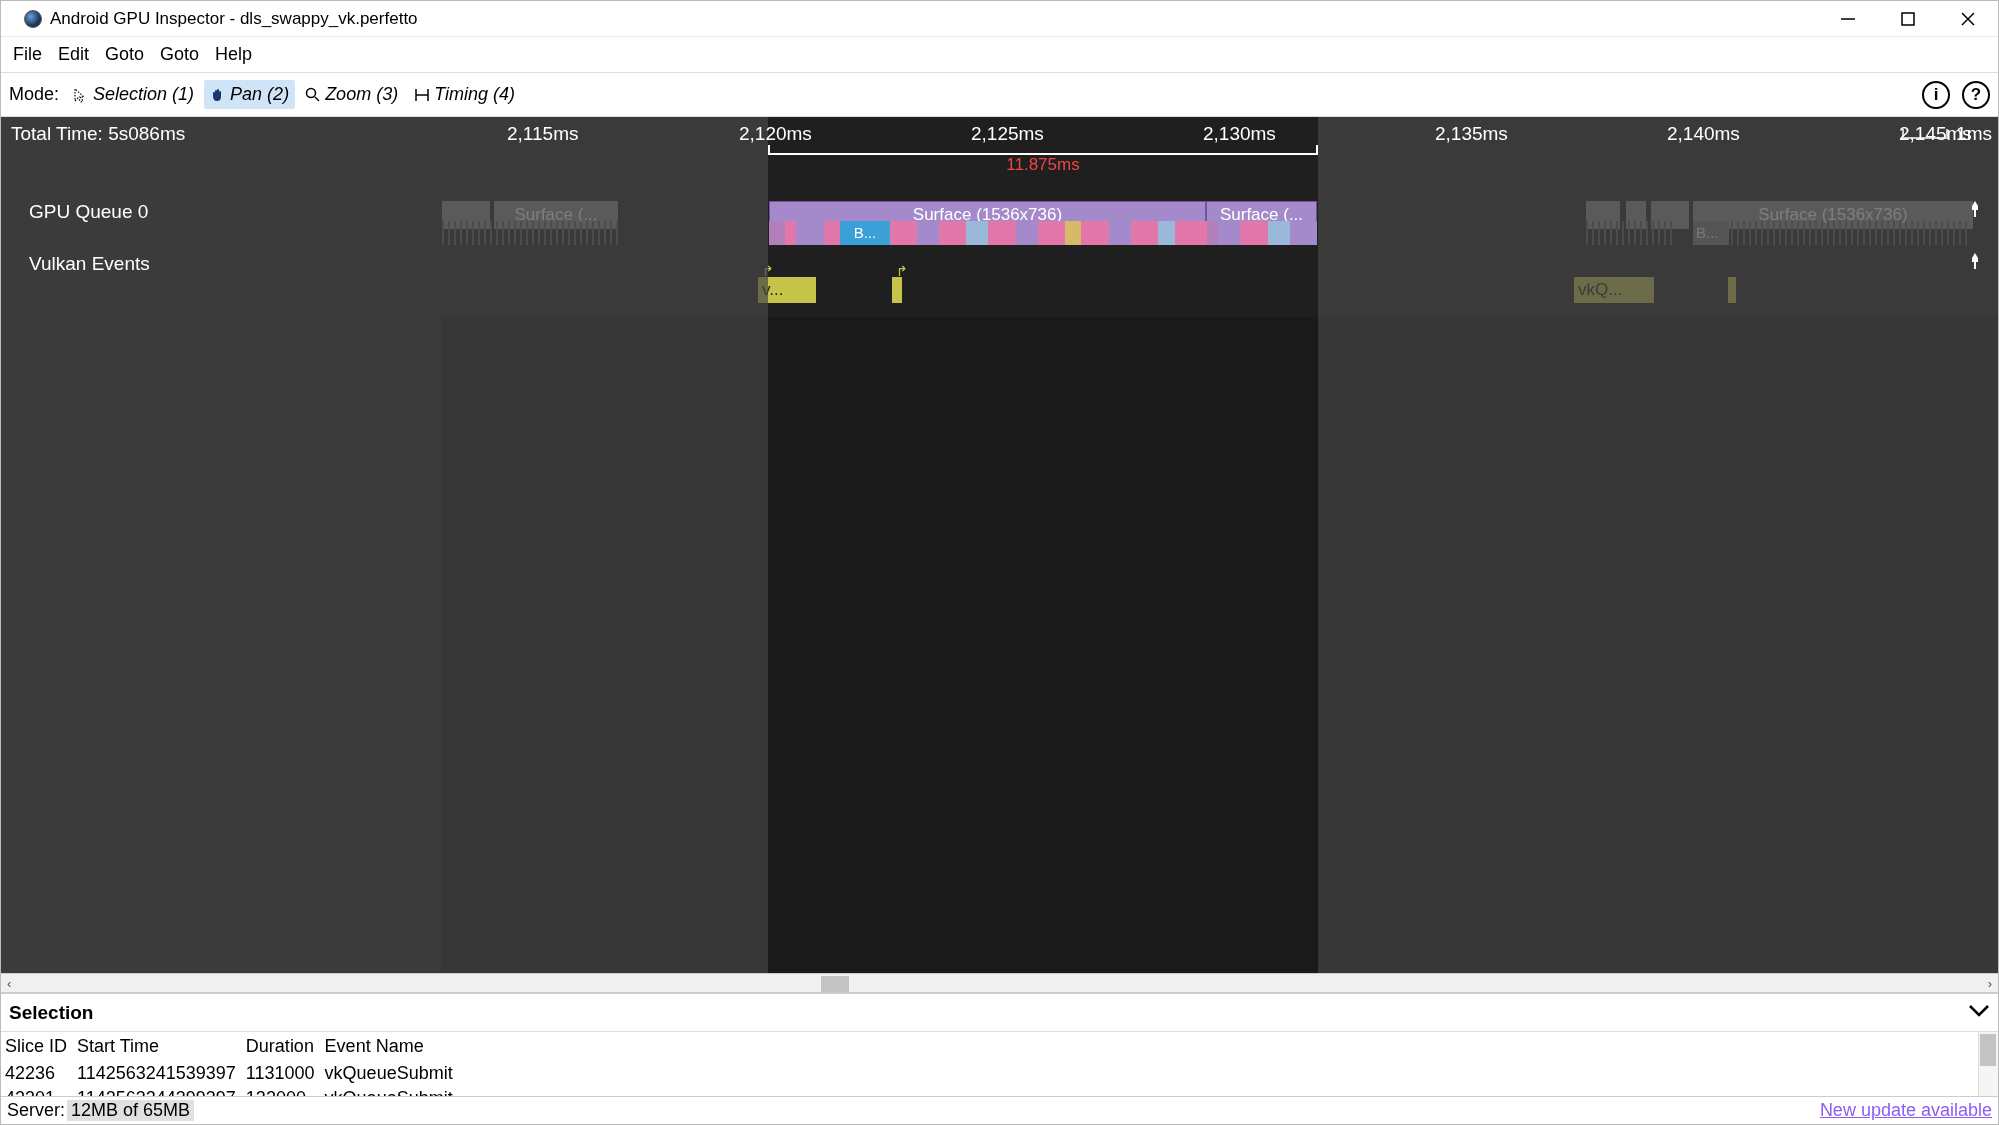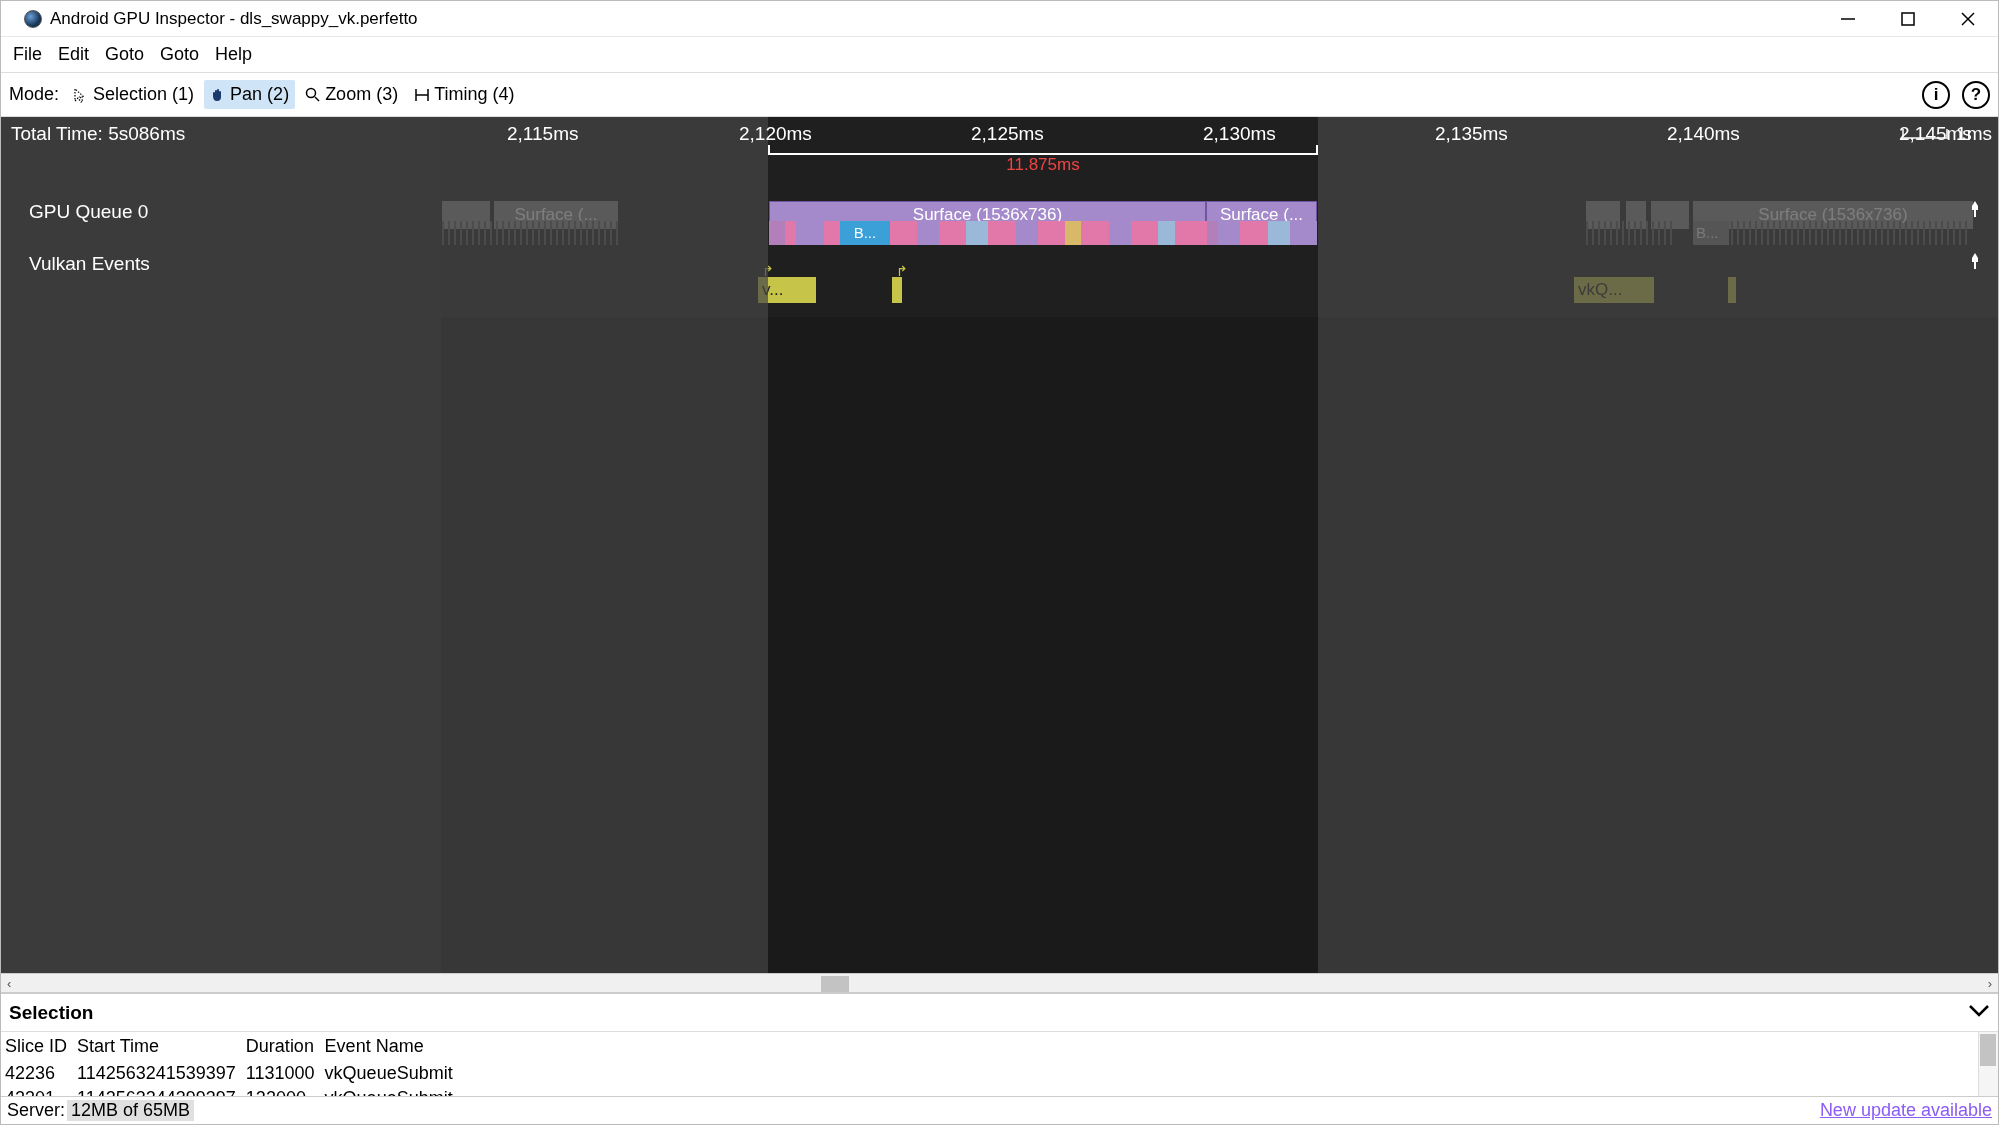--- a/index.html
+++ b/index.html
@@ -7,21 +7,21 @@
 .window { width: 100%; height: 100%; display: flex; flex-direction: column; border: 1px solid #bbb; }
 .titlebar { height: 36px; display: flex; align-items: center; background: #fff; border-bottom: 1px solid #e8e8e8; padding-left: 15px; }
 .app-icon { width: 18px; height: 18px; margin: 0 8px 0 8px; border-radius: 50%; background: radial-gradient(circle at 35% 35%, #6aa0d8 0%, #1a3a5c 60%, #0a1a2c 100%); border:1px solid #555;}
 .titlebar .title { font-size: 17px; color: #000; }
 .titlebar .spacer { flex: 1; }
 .win-btn { width: 60px; height: 36px; display: flex; align-items: center; justify-content: center; font-size: 17px; color: #000; }
 .menubar { height: 36px; display: flex; align-items: center; padding: 0 4px; background: #fff; border-bottom: 1px solid #ddd; }
 .menubar .item { font-size: 18px; color: #000; padding: 4px 8px; }
 .toolbar { height: 44px; display: flex; align-items: center; background: #fff; border-bottom: 1px solid #ddd; padding: 0 8px; gap: 4px;}
 .toolbar .mode-label { font-size: 18px; color: #000; margin-right: 4px;}
-.mode-btn { display:flex; align-items:center; gap:4px; font-size: 18px; padding: 4px 6px; border-radius:2px;}
+.mode-btn { display:flex; align-items:center; gap:4px; font-size: 18px; padding: 4px 6px; border-radius:2px;font-style:italic;}
 .mode-btn.active { background: #cfe5f7; }
 .mode-btn .micon { width:16px; height:16px; display:inline-flex; align-items:center; justify-content:center;}
 .search-wrap { position:relative; display:flex; align-items:center; border:1px solid #88b2d6; height:32px; width:530px; margin-left:10px; background:#fff;}
 .search-wrap .sicon { width:22px; display:flex; align-items:center; justify-content:center; color:#333;}
 .search-wrap input { flex:1; border:none; outline:none; font-size:18px; height:28px; padding:0 2px;}
 .search-wrap .clear { position:absolute; right:6px; top:6px; width:18px; height:18px; color:#555; display:flex; align-items:center; justify-content:center; font-size:14px;}
 .toolbar .spacer { flex:1; }
 .help-btn { width:28px; height:28px; border:2px solid #000; border-radius:50%; display:flex; align-items:center; justify-content:center; font-weight:bold; font-size:17px; margin-left:8px;}
 
 .timeline { flex:1; position:relative; background:#1f1f1f; overflow:hidden;}

